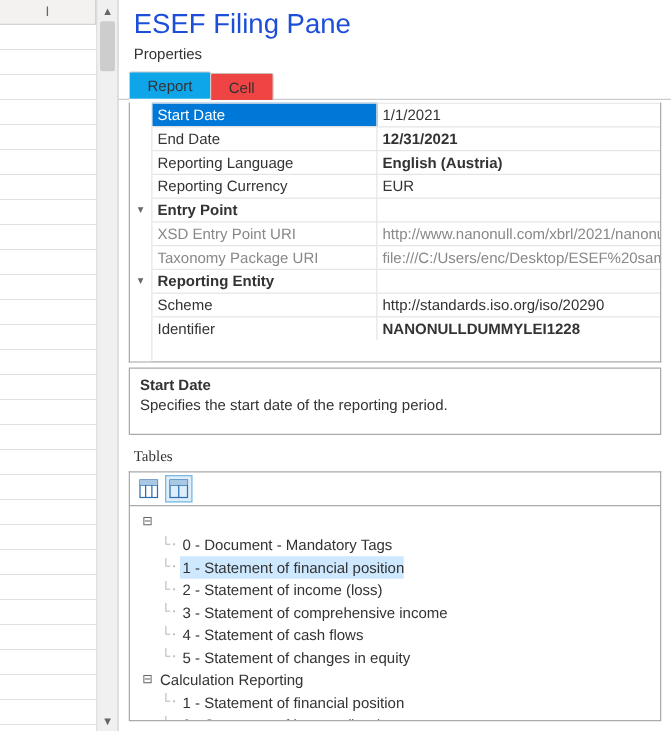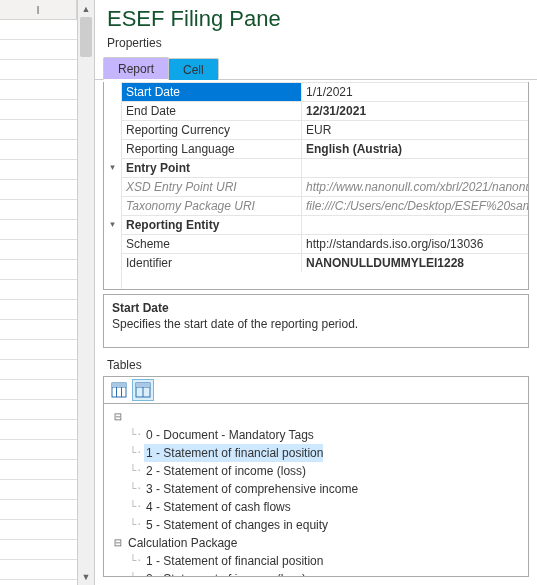--- a/index.html
+++ b/index.html
@@ -19,49 +19,49 @@
   }
 
   
   .vscroll { width: 17px; flex: none; background: #f0f0f0; border-right: 1px solid #ccc; display:flex; flex-direction:column; }
   .vscroll .arrow { height: 17px; display:flex; align-items:center; justify-content:center; color:#666; font-size:9px; }
   .vscroll .track { flex:1; position:relative; }
   .vscroll .thumb { position:absolute; top:0; left:2px; right:2px; height:40px; background:#cdcdcd; border-radius:2px; }
 
   
   .pane { flex: 1; display: flex; flex-direction: column; background: #fff; min-width: 0; }
-  .pane-title { font-size: 22px; color: #14532d; font-weight: 400; padding: 6px 10px 2px 12px; }
+  .pane-title { font-size: 22px; color: #1d4ed8; font-weight: 400; padding: 6px 10px 2px 12px; }
   .section-label { font-size: 12px; padding: 2px 12px 2px 12px; color: #333; }
 
   
   .tabs { display:flex; gap:0; padding: 4px 8px 0 8px; border-bottom: 1px solid #ccc; height: 28px; align-items:flex-end;}
-  .tab { padding: 4px 14px 3px 14px; border:1px solid #ccc; border-bottom:none; background:#0ea5e9; font-size:12px; margin-right:-1px; position:relative; top:1px; border-radius:2px 2px 0 0;}
-  .tab.active { background:#c4b5fd; font-weight:400; z-index:2; border-bottom:1px solid #fff;}
+  .tab { padding: 4px 14px 3px 14px; border:1px solid #ccc; border-bottom:none; background:#ef4444; font-size:12px; margin-right:-1px; position:relative; top:1px; border-radius:2px 2px 0 0;}
+  .tab.active { background:#0ea5e9; font-weight:400; z-index:2; border-bottom:1px solid #fff;}
   .tab.active::after{content:"";position:absolute;left:0;right:0;bottom:-1px;height:1px;background:#fff;}
 
   
   .propgrid { margin: 2px 8px 4px 8px; border: 1px solid #aaa; border-top:none; max-height: 208px; overflow:hidden; }
   .prow { display:flex; height:19px; line-height:19px; font-size:12px; }
   .pindent { width:18px; flex:none; border-right:1px solid #e5e5e5; background:#fff; }
   .pname { flex: 0 0 180px; padding-left: 4px; border-right:1px solid #e5e5e5; border-top:1px solid #e5e5e5; white-space:nowrap; overflow:hidden; }
   .pval  { flex: 1; padding-left: 4px; border-top:1px solid #e5e5e5; white-space:nowrap; overflow:hidden; }
   .prow.selected .pname { background:#0078d7; color:#fff; }
   .prow.selected .pval { font-weight:400; }
   .prow.group .pname { font-weight:700; }
   .prow.group .pindent { display:flex; align-items:center; justify-content:center; }
   .prow .chev { font-size:9px; color:#666; }
-  .prow.readonly .pname, .prow.readonly .pval { color:#888;font-style:italic; }
+  .prow.readonly .pname, .prow.readonly .pval { color:#888; }
   .prow.bold .pval { font-weight:700; }
 
   
   .descbox { margin: 0 8px 0 8px; border:1px solid #aaa; padding:6px 8px; font-size:12px; height:54px; }
   .descbox .dtitle { font-weight:700; margin-bottom:2px; }
 
   
-  .tables-label { padding: 10px 12px 2px 12px; font-size:12px; }
+  .tables-label { padding: 10px 12px 2px 12px; font-size:12px;font-family:Liberation Serif, serif; }
   .toolbar { margin: 2px 8px 0 8px; border:1px solid #aaa; border-bottom:none; padding:2px 4px; display:flex; gap:2px; }
   .tbtn { width:22px; height:22px; border:1px solid transparent; display:flex; align-items:center; justify-content:center; }
   .tbtn svg { width:16px; height:16px; }
   .tbtn.active { border-color:#7ab8e0; background:#dceefa; }
 
   .tree { margin: 0 8px 8px 8px; border:1px solid #aaa; padding:4px 2px; font-size:12px; line-height:18px; flex:1; overflow:hidden; }
   .tnode { display:flex; align-items:center; height:18px; white-space:nowrap; }
   .tsp { display:inline-block; }
   .tw { width:16px; text-align:center; color:#666; font-size:10px; flex:none;}
   .tline { color:#bbb; font-family: monospace; font-size:11px; flex:none; }
@@ -101,29 +101,29 @@
         <div class="prow selected">
           <div class="pindent"></div>
           <div class="pname">Start Date</div>
           <div class="pval">1/1/2021</div>
         </div>
         <div class="prow bold">
           <div class="pindent"></div>
           <div class="pname">End Date</div>
           <div class="pval">12/31/2021</div>
         </div>
+        <div class="prow bold">
+          <div class="pindent"></div>
+          <div class="pname">Reporting Language</div>
+          <div class="pval">English (Austria)</div>
+        </div>
         <div class="prow">
           <div class="pindent"></div>
           <div class="pname">Reporting Currency</div>
           <div class="pval">EUR</div>
-        </div>
-        <div class="prow bold">
-          <div class="pindent"></div>
-          <div class="pname">Reporting Language</div>
-          <div class="pval">English (Austria)</div>
         </div>
         <div class="prow group">
           <div class="pindent">
             <span class="chev">▾</span>
           </div>
           <div class="pname">Entry Point</div>
           <div class="pval"></div>
         </div>
         <div class="prow readonly">
           <div class="pindent"></div>
@@ -138,21 +138,21 @@
         <div class="prow group">
           <div class="pindent">
             <span class="chev">▾</span>
           </div>
           <div class="pname">Reporting Entity</div>
           <div class="pval"></div>
         </div>
         <div class="prow">
           <div class="pindent"></div>
           <div class="pname">Scheme</div>
-          <div class="pval">http://standards.iso.org/iso/13036</div>
+          <div class="pval">http://standards.iso.org/iso/20290</div>
         </div>
         <div class="prow bold">
           <div class="pindent"></div>
           <div class="pname">Identifier</div>
           <div class="pval">NANONULLDUMMYLEI1228</div>
         </div>
         <div class="prow bold">
           <div class="pindent"></div>
         </div>
       </div>
@@ -215,21 +215,21 @@
           <span class="lbl">4 - Statement of cash flows</span>
         </div>
         <div class="tnode">
           <span class="tsp" style="width: 22px;"></span>
           <span class="tw"><span class="tline" style="color: rgb(187, 187, 187);">└·</span></span>
           <span class="lbl">5 - Statement of changes in equity</span>
         </div>
         <div class="tnode">
           <span class="tsp" style="width: 4px;"></span>
           <span class="tw">⊟</span>
-          <span class="lbl">Calculation Package</span>
+          <span class="lbl">Calculation Reporting</span>
         </div>
         <div class="tnode">
           <span class="tsp" style="width: 22px;"></span>
           <span class="tw"><span class="tline" style="color: rgb(187, 187, 187);">└·</span></span>
           <span class="lbl">1 - Statement of financial position</span>
         </div>
         <div class="tnode">
           <span class="tsp" style="width: 22px;"></span>
           <span class="tw"><span class="tline" style="color: rgb(187, 187, 187);">└·</span></span>
           <span class="lbl">2 - Statement of income (loss)</span>

